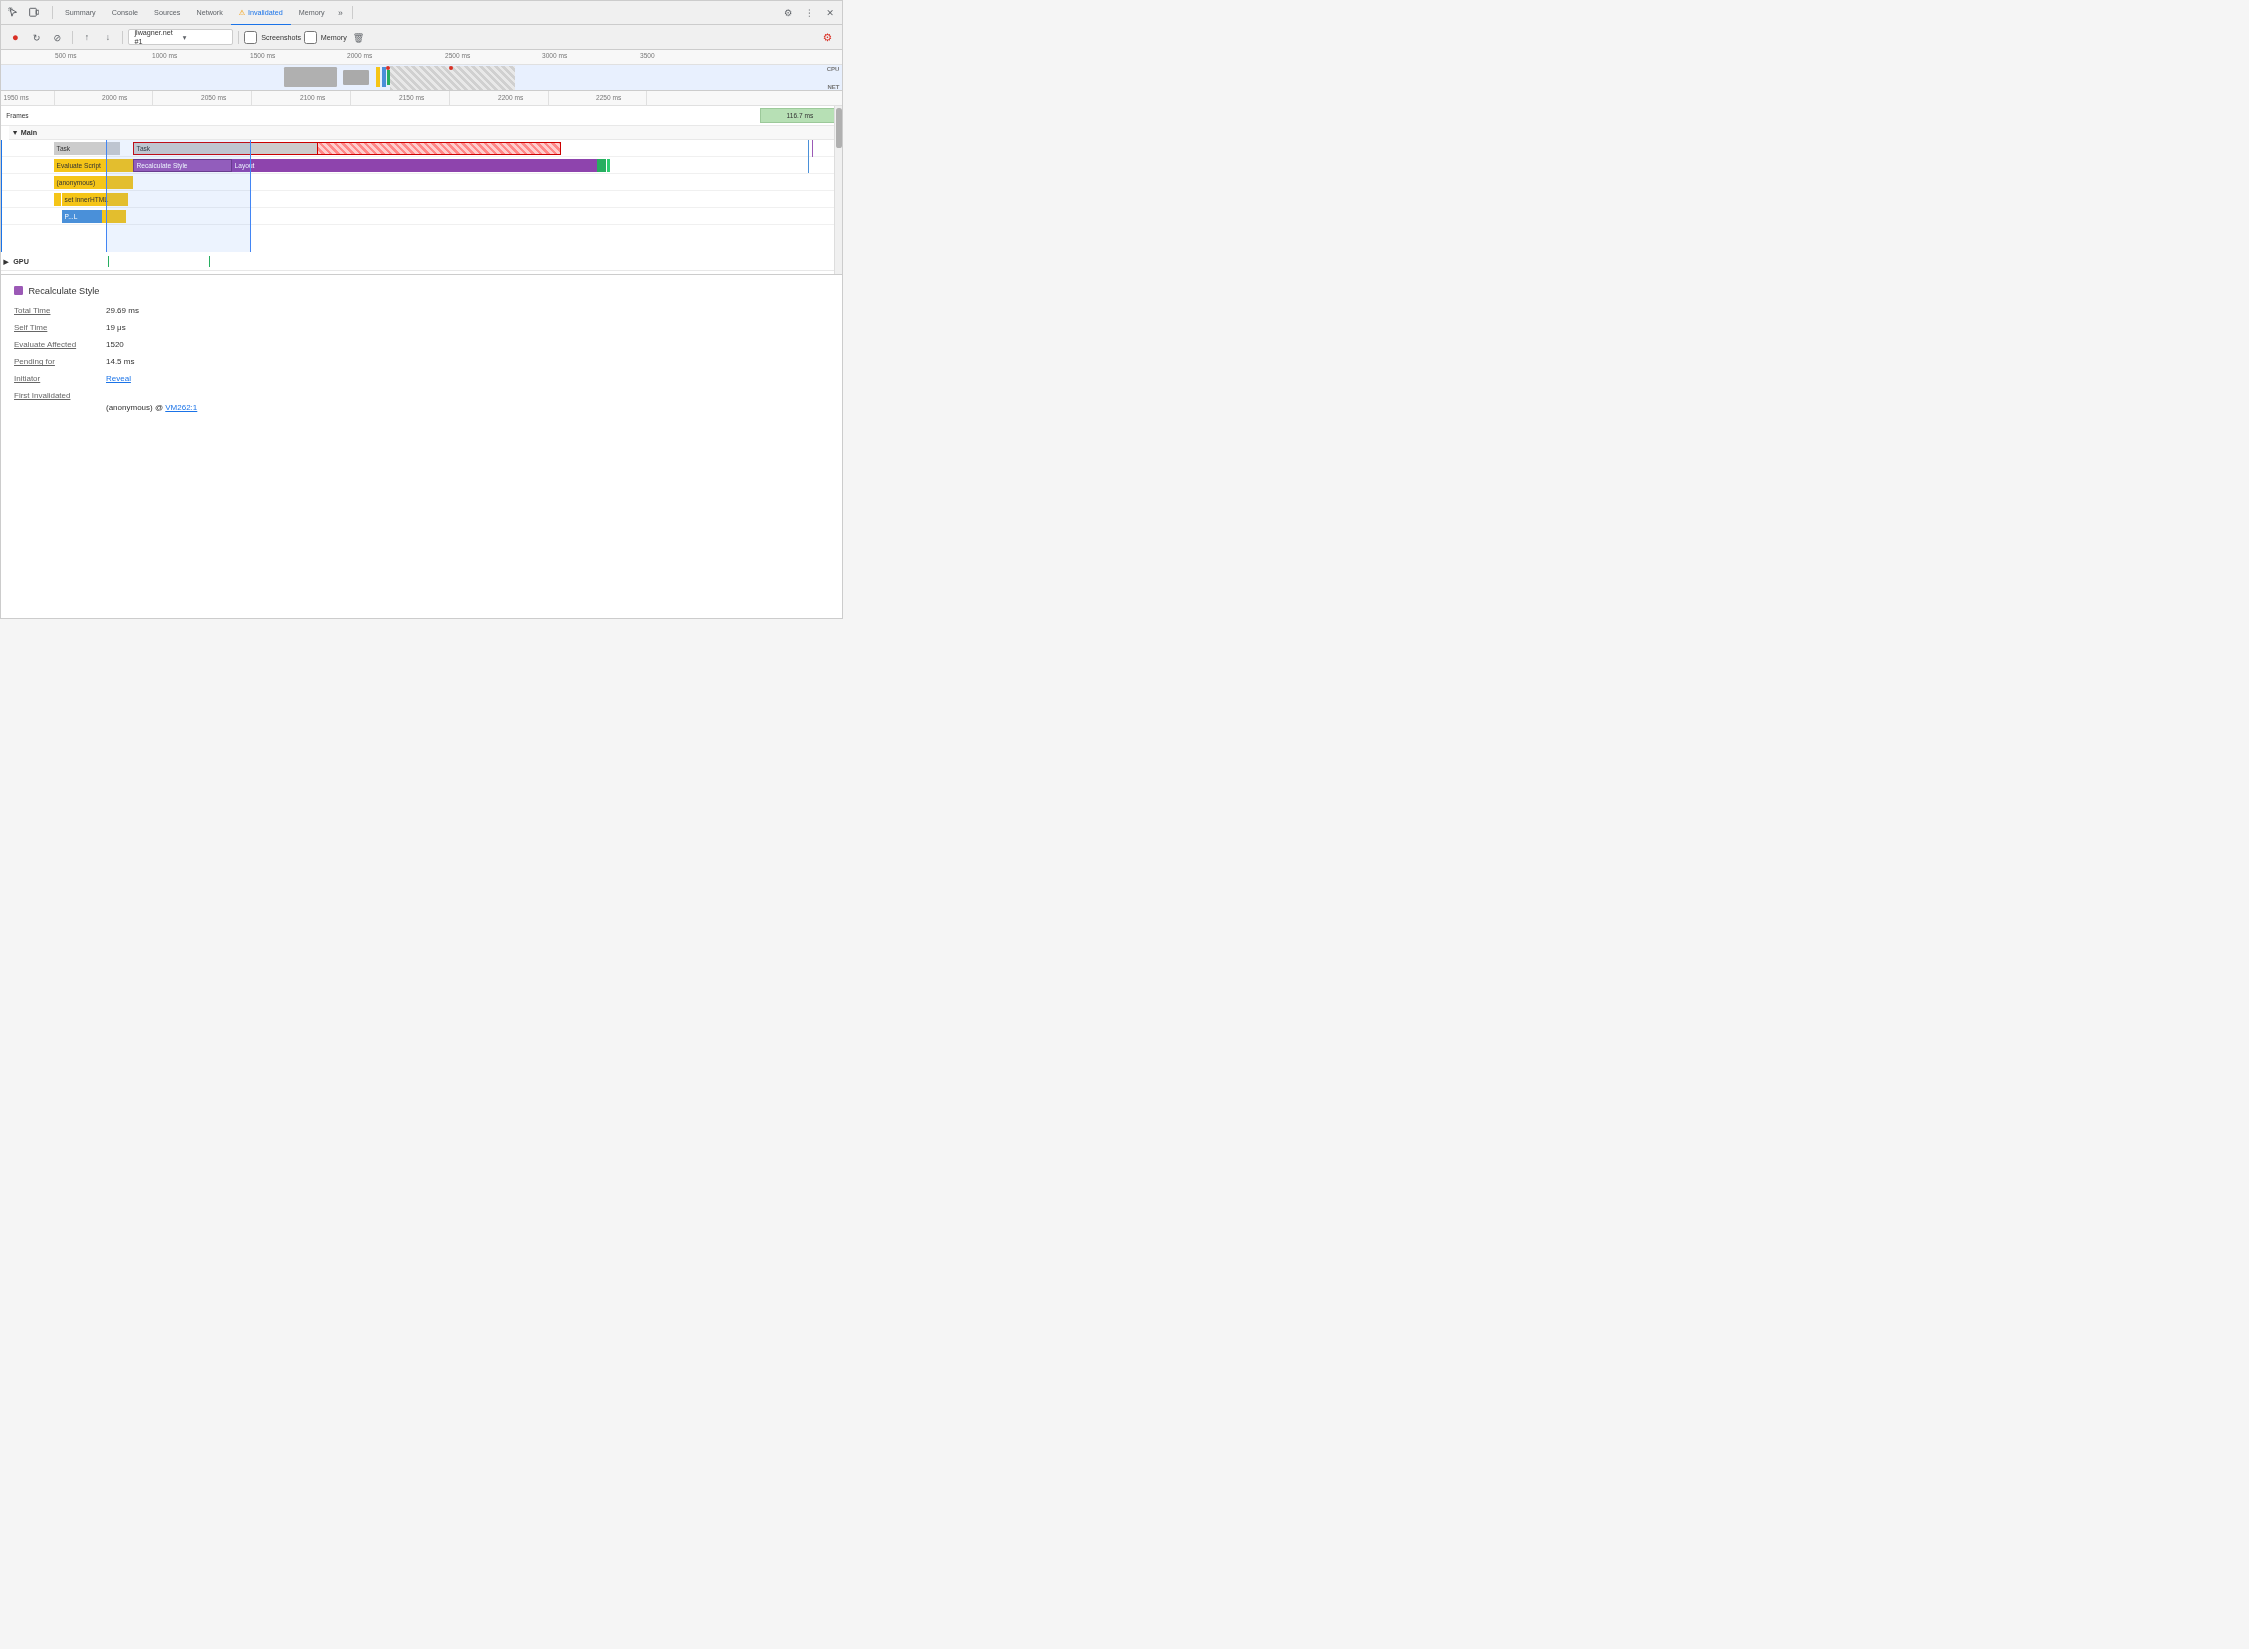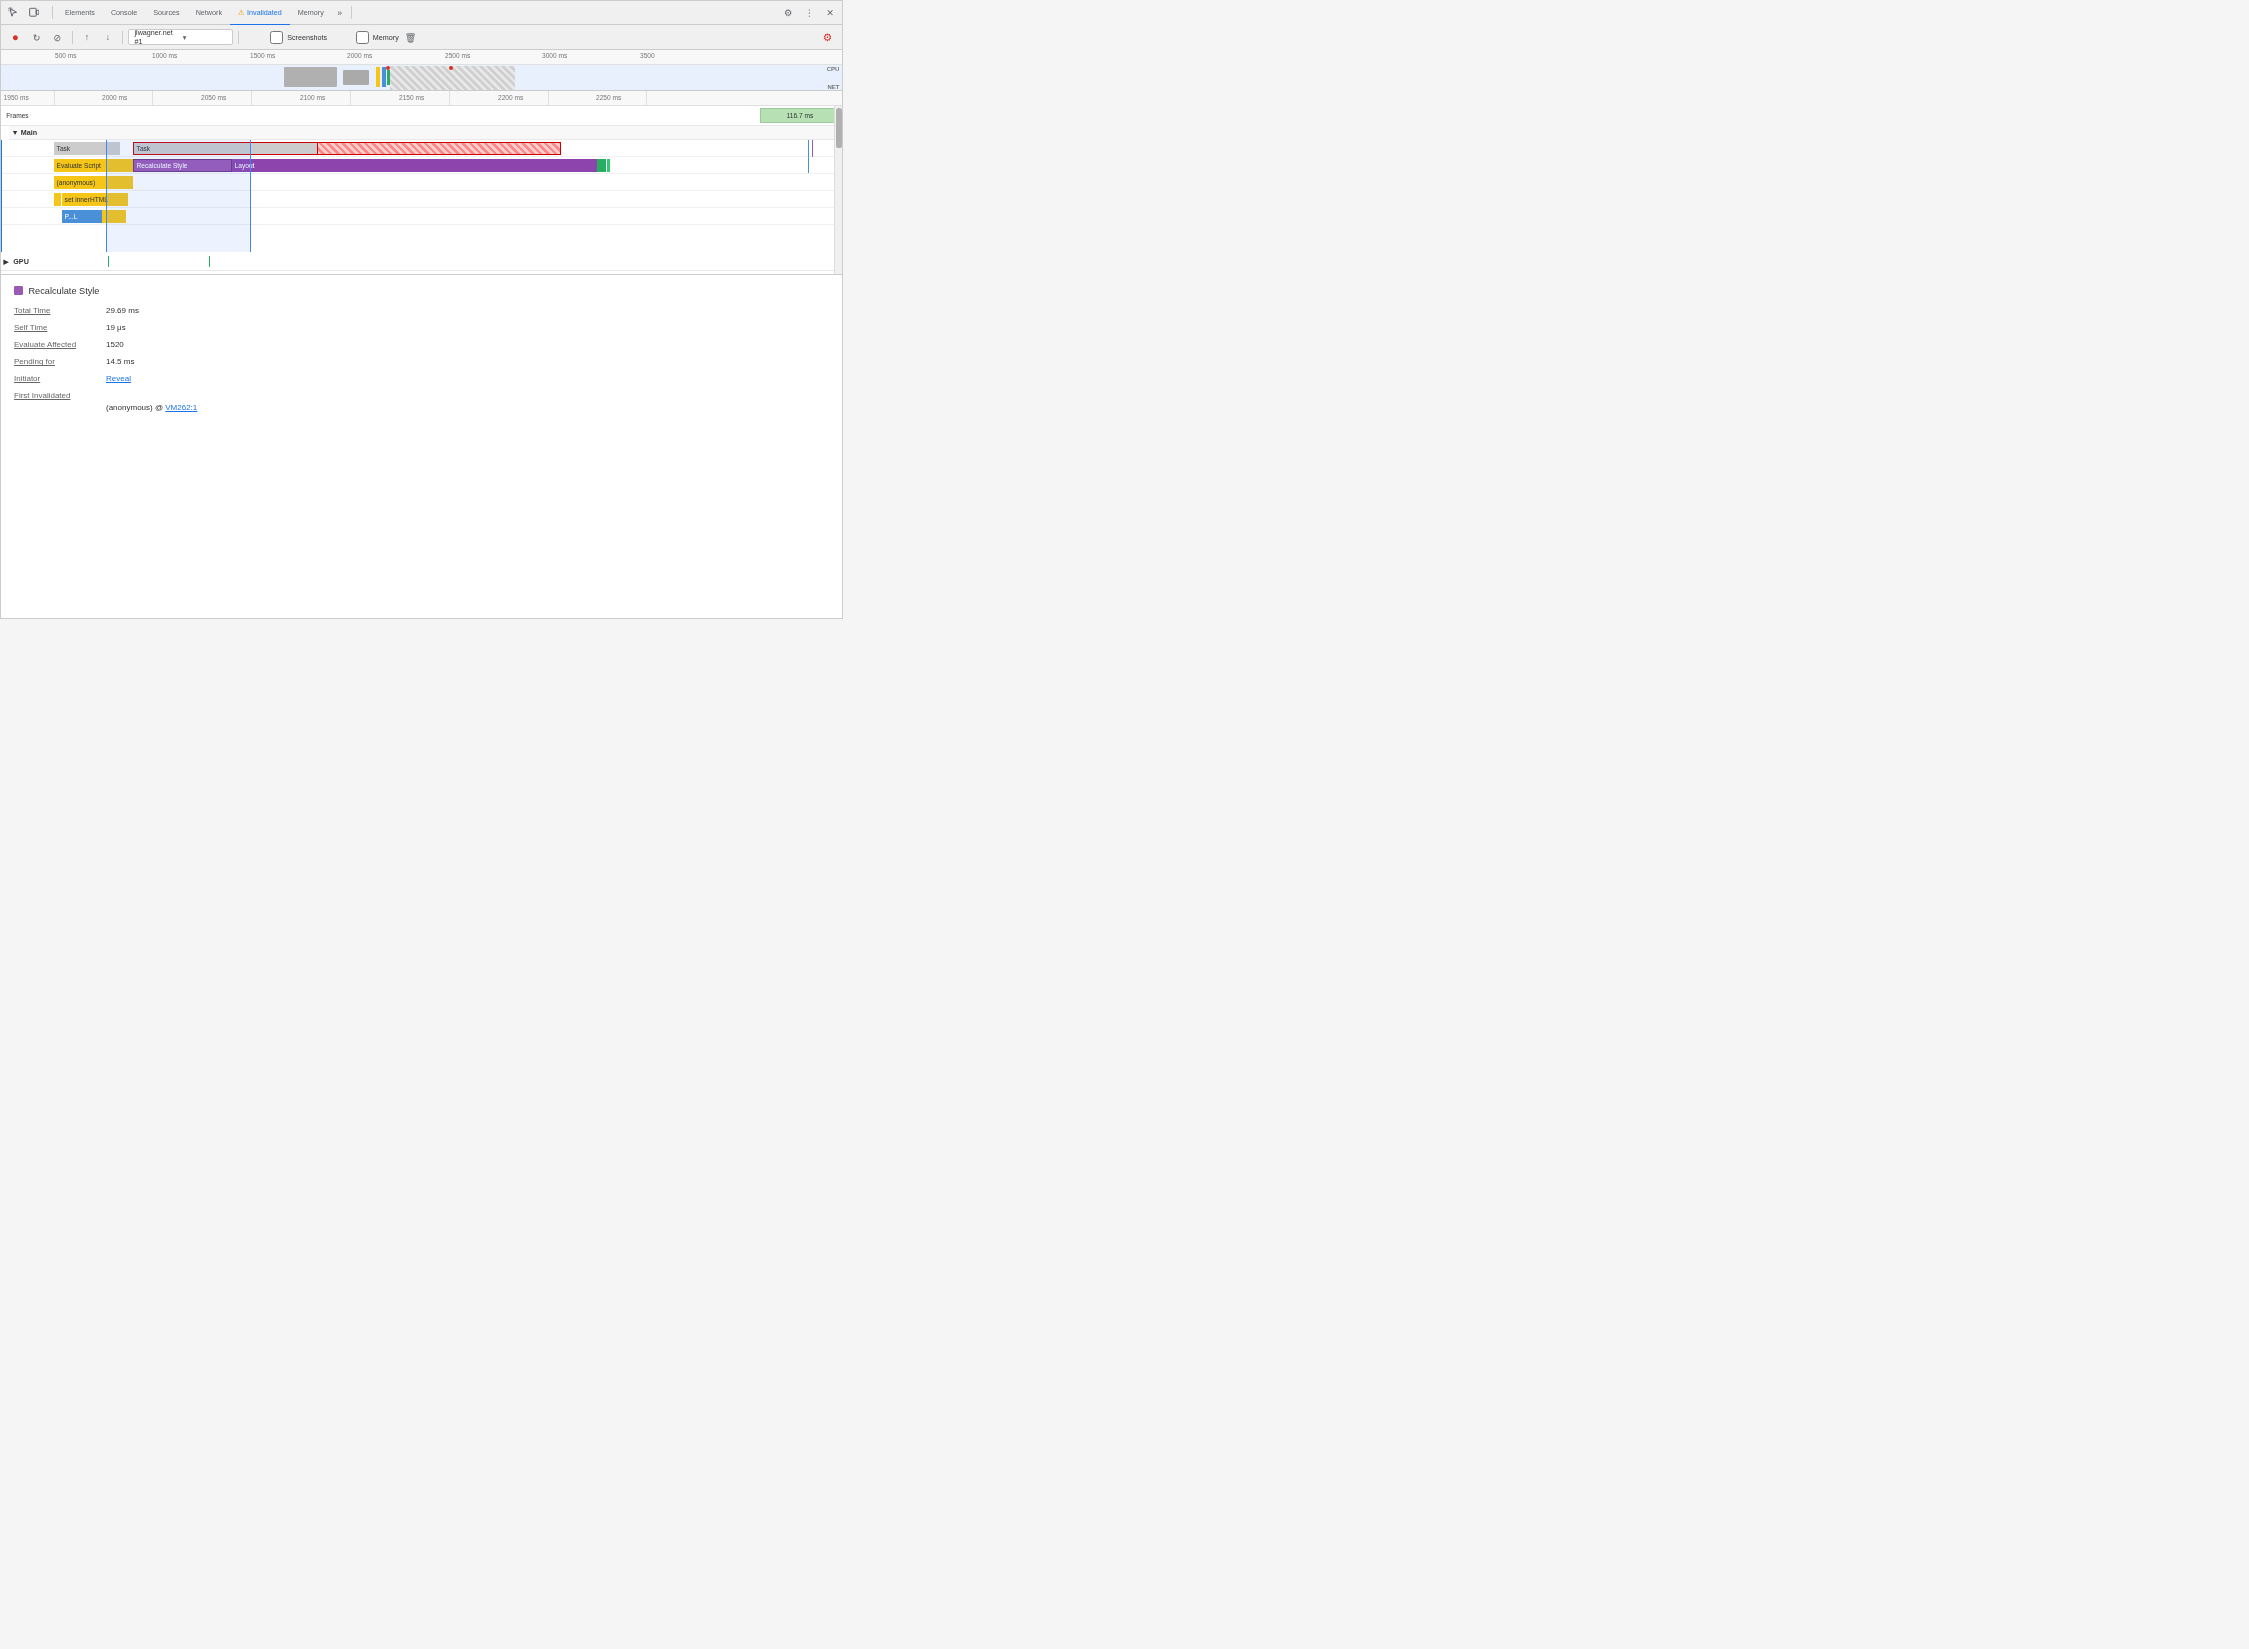--- a/index.html
+++ b/index.html
@@ -133,21 +133,20 @@
       min-width: 105px;
     }
     .url-select span { flex: 1; }
     .url-select .arrow { color: #5f6368; margin-left: 4px; }
     .checkbox-group {
       display: flex;
       align-items: center;
       gap: 4px;
       font-size: 7.2px;
       color: #333;
-      margin-left: 26px;
     }
     .checkbox-group input { margin: 0; }
     .toolbar-spacer { flex: 1; }
     .trash-btn {
       width: 18.4px;
       height: 18.4px;
       border: none;
       background: transparent;
       cursor: pointer;
       display: flex;
@@ -422,21 +421,21 @@
       <button class="icon-btn">
         <svg width="10.5" height="10.5" viewBox="0 0 16 16" fill="none">
           <rect x="1" y="2" width="10" height="12" rx="1" stroke="#5f6368" stroke-width="1.5" fill="none"></rect>
           <rect x="11" y="5" width="4" height="6" rx="0.5" stroke="#5f6368" stroke-width="1.5" fill="none"></rect>
         </svg>
       </button>
     </div>
     <div class="tab-divider"></div>
 
     <div class="tab-item">
-      <span>Elements</span>
+      <span>Summary</span>
     </div>
     <div class="tab-item">
       <span>Console</span>
     </div>
     <div class="tab-item">
       <span>Sources</span>
     </div>
     <div class="tab-item">
       <span>Network</span>
     </div>

